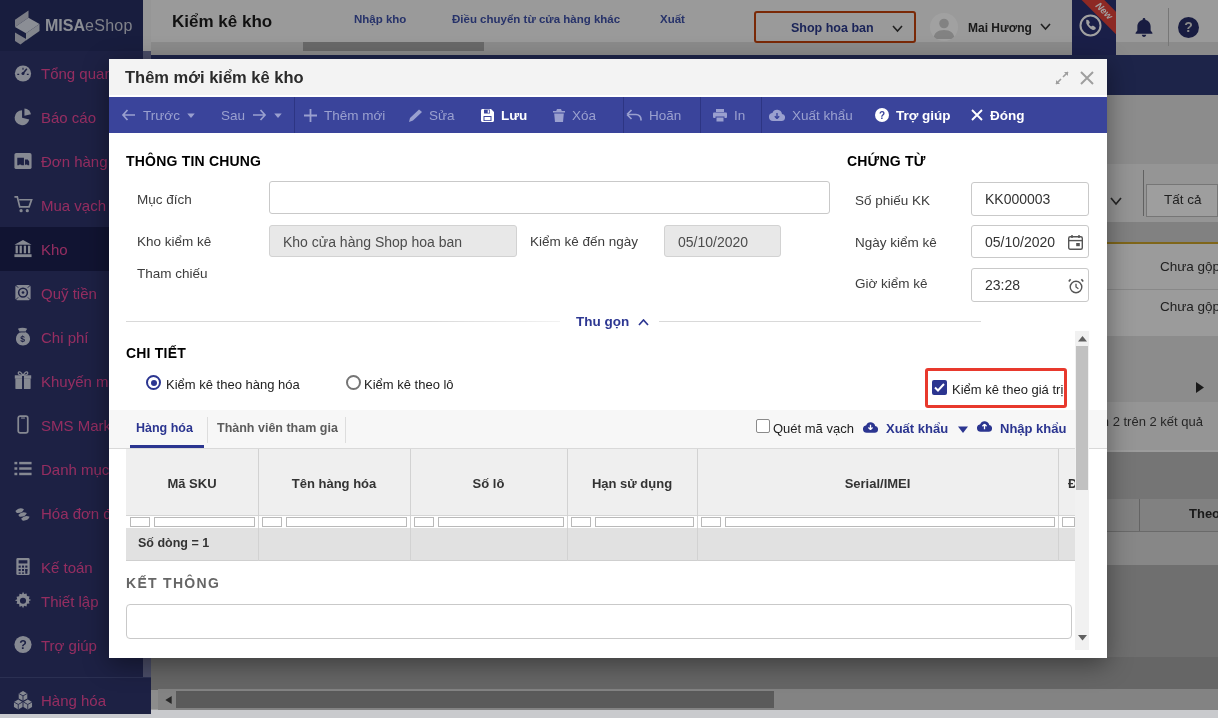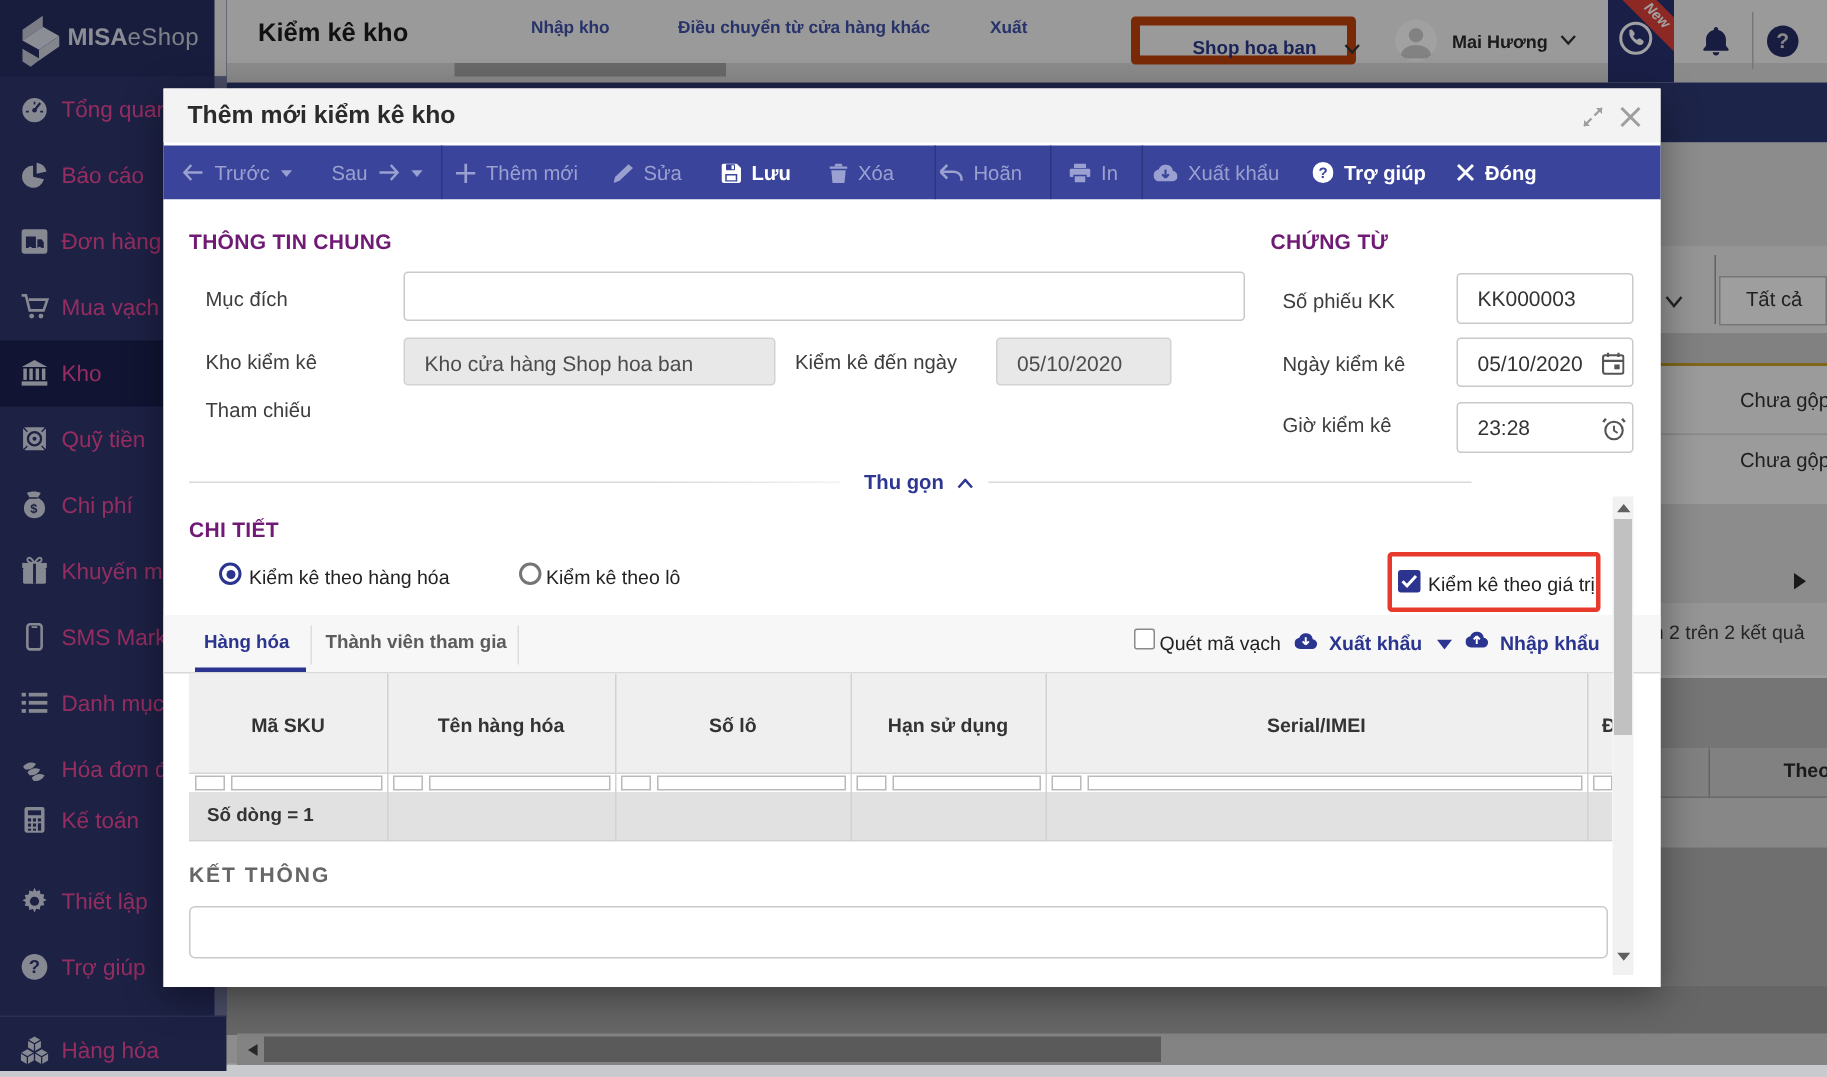--- a/index.html
+++ b/index.html
@@ -7,21 +7,21 @@
 .abs { position:absolute; }
 #stage { position:relative; width:1218px; height:718px; overflow:hidden; }
 
 #bg { position:absolute; inset:0; }
 #dim { position:absolute; inset:0; background:rgba(0,0,0,0.37); z-index:5; }
 .hdr { position:absolute; left:0; top:0; width:1218px; height:55px; background:#f4f4f4; }
 .hdr-title { position:absolute; left:172px; top:12px; font-size:17px; font-weight:bold; color:#1c1c1c; }
 .navlink { position:absolute; top:13px; font-size:11.5px; font-weight:bold; color:#3f51a8; }
 .hband { position:absolute; left:151px; top:42px; width:1067px; height:13px; background:#dcdcdc; }
 .hband2 { position:absolute; left:303px; top:42px; width:181px; height:9px; background:#a6a6a6; }
-.shopdd { position:absolute; left:754px; top:11px; width:150px; height:32px; border:6px solid #c2410c; border-radius:3px; }
+.shopdd { position:absolute; left:754px; top:11px; width:162px; height:32px; border:2px solid #c2410c; border-radius:3px; }
 .shopdd span { position:absolute; left:35px; top:8px; font-size:12.5px; font-weight:bold; color:#2b3a8c; }
 .avatar { position:absolute; left:930px; top:13px; width:28px; height:28px; border-radius:50%; background:#ffffff; overflow:hidden; }
 .uname { position:absolute; left:968px; top:21px; font-size:12px; font-weight:bold; color:#2b2b2b; }
 .phonetile { position:absolute; left:1072px; top:0; width:44px; height:55px; background:#2a3272; overflow:hidden; }
 .hdr-divider { position:absolute; left:1168px; top:8px; width:1px; height:38px; background:#bdbdbd; }
 .qcircle { position:absolute; left:1178px; top:17px; width:21px; height:21px; border-radius:50%; background:#272d67; color:#d8d8d8; font-size:14px; font-weight:bold; text-align:center; line-height:21px; }
 
 .pagebar { position:absolute; left:151px; top:55px; width:1067px; height:40px; background:#2f3a74; }
 .pcontent { position:absolute; left:151px; top:95px; width:1067px; height:614px; background:#dedede; }
 
@@ -37,21 +37,21 @@
 #bstrip { position:absolute; left:0; top:710px; width:1218px; height:8px; background:#c9cacd; z-index:6; }
 
 #modal { position:absolute; left:109px; top:59px; width:998px; height:599px; background:#fff; z-index:10; box-shadow:0 6px 24px rgba(0,0,0,0.42); }
 .mtitle { position:absolute; left:0; top:0; width:998px; height:36px; background:#f3f3f3; }
 .mtitle h1 { position:absolute; left:16px; top:9px; font-size:16.5px; font-weight:bold; color:#2b2b2b; }
 .toolbar { position:absolute; left:0; top:38px; width:998px; height:36px; background:#3a449b; }
 .tbtn { position:absolute; top:0; height:36px; display:flex; align-items:center; gap:7px; font-size:13.5px; color:#9aa0cf; white-space:nowrap; }
 .tbtn.on { color:#ffffff; }
 .tsep { position:absolute; top:0; width:1px; height:36px; background:#2d3583; }
 .mbody { position:absolute; left:0; top:74px; width:998px; height:525px; background:#fff; }
-.sechead { position:absolute; font-size:14px; font-weight:bold; color:#701a75; letter-spacing:0.2px; }
+.sechead { position:absolute; font-size:14px; font-weight:bold; color:#000000; letter-spacing:0.2px; }
 .flabel { position:absolute; font-size:13.5px; color:#3d3d3d; }
 .finput { position:absolute; border:1px solid #c9c9c9; border-radius:3px; background:#fff; font-size:14px; color:#333; }
 .finput.dis { background:#e8e8e8; border-color:#d2d2d2; color:#4c4c4c; }
 .finput .ftext { position:absolute; left:13px; top:8px; white-space:nowrap; }
 </style>
 </head>
 <body>
 <div id="stage">
   <div id="bg">
 
@@ -238,21 +238,21 @@
         <div class="mitem" style="top:491px;">
           <svg class="mic" viewBox="0 0 20 21">
             <g fill="#d5d9e8">
               <path d="M2 8.5Q6 4 11 6.5 9 11 3.5 10.5z"></path>
               <path d="M5 12.5Q9 8 14 10.5 12 15 6.5 14.5z"></path>
               <path d="M8 16.5Q12 12 17 14.5 15 19 9.5 18.5z"></path>
             </g>
           </svg>
           <div class="mtx">Hóa đơn điện tử</div>
         </div>
-        <div class="mitem" style="top:525px;padding-left:18px;">
+        <div class="mitem" style="top:545px;padding-left:18px;">
           <svg class="mic" viewBox="0 0 20 21">
             <rect x="3" y="1" width="14" height="18" rx="1.5" fill="#d5d9e8"></rect>
             <rect x="5.4" y="3.4" width="9.2" height="3.4" fill="#2e356d"></rect>
             <g fill="#2e356d">
               <rect x="5.4" y="9" width="2.2" height="2.2"></rect>
               <rect x="8.9" y="9" width="2.2" height="2.2"></rect>
               <rect x="12.4" y="9" width="2.2" height="2.2"></rect>
               <rect x="5.4" y="12.6" width="2.2" height="2.2"></rect>
               <rect x="8.9" y="12.6" width="2.2" height="2.2"></rect>
               <rect x="12.4" y="12.6" width="2.2" height="2.2"></rect>

